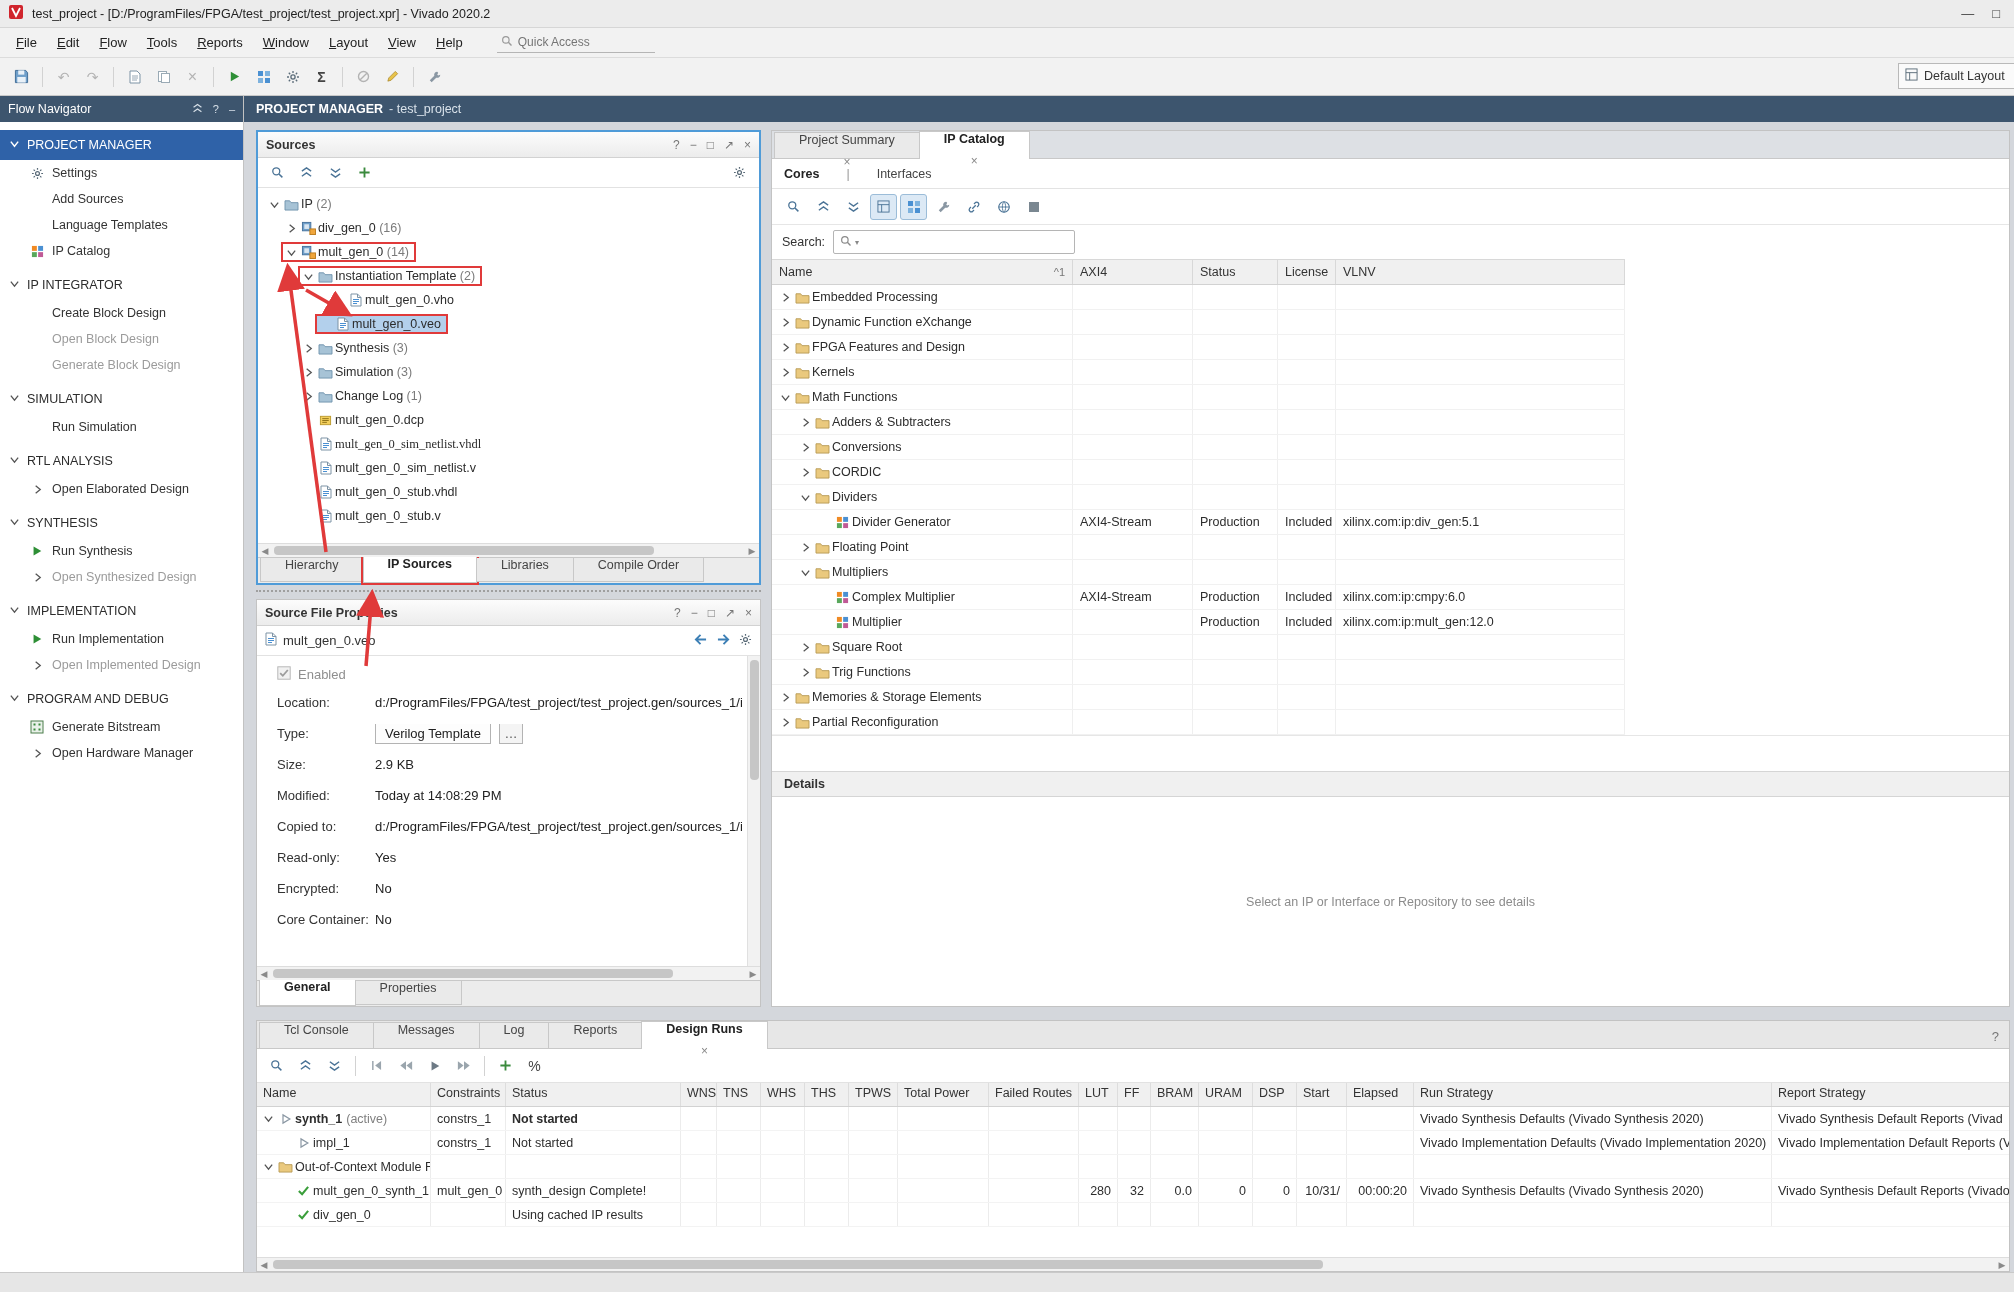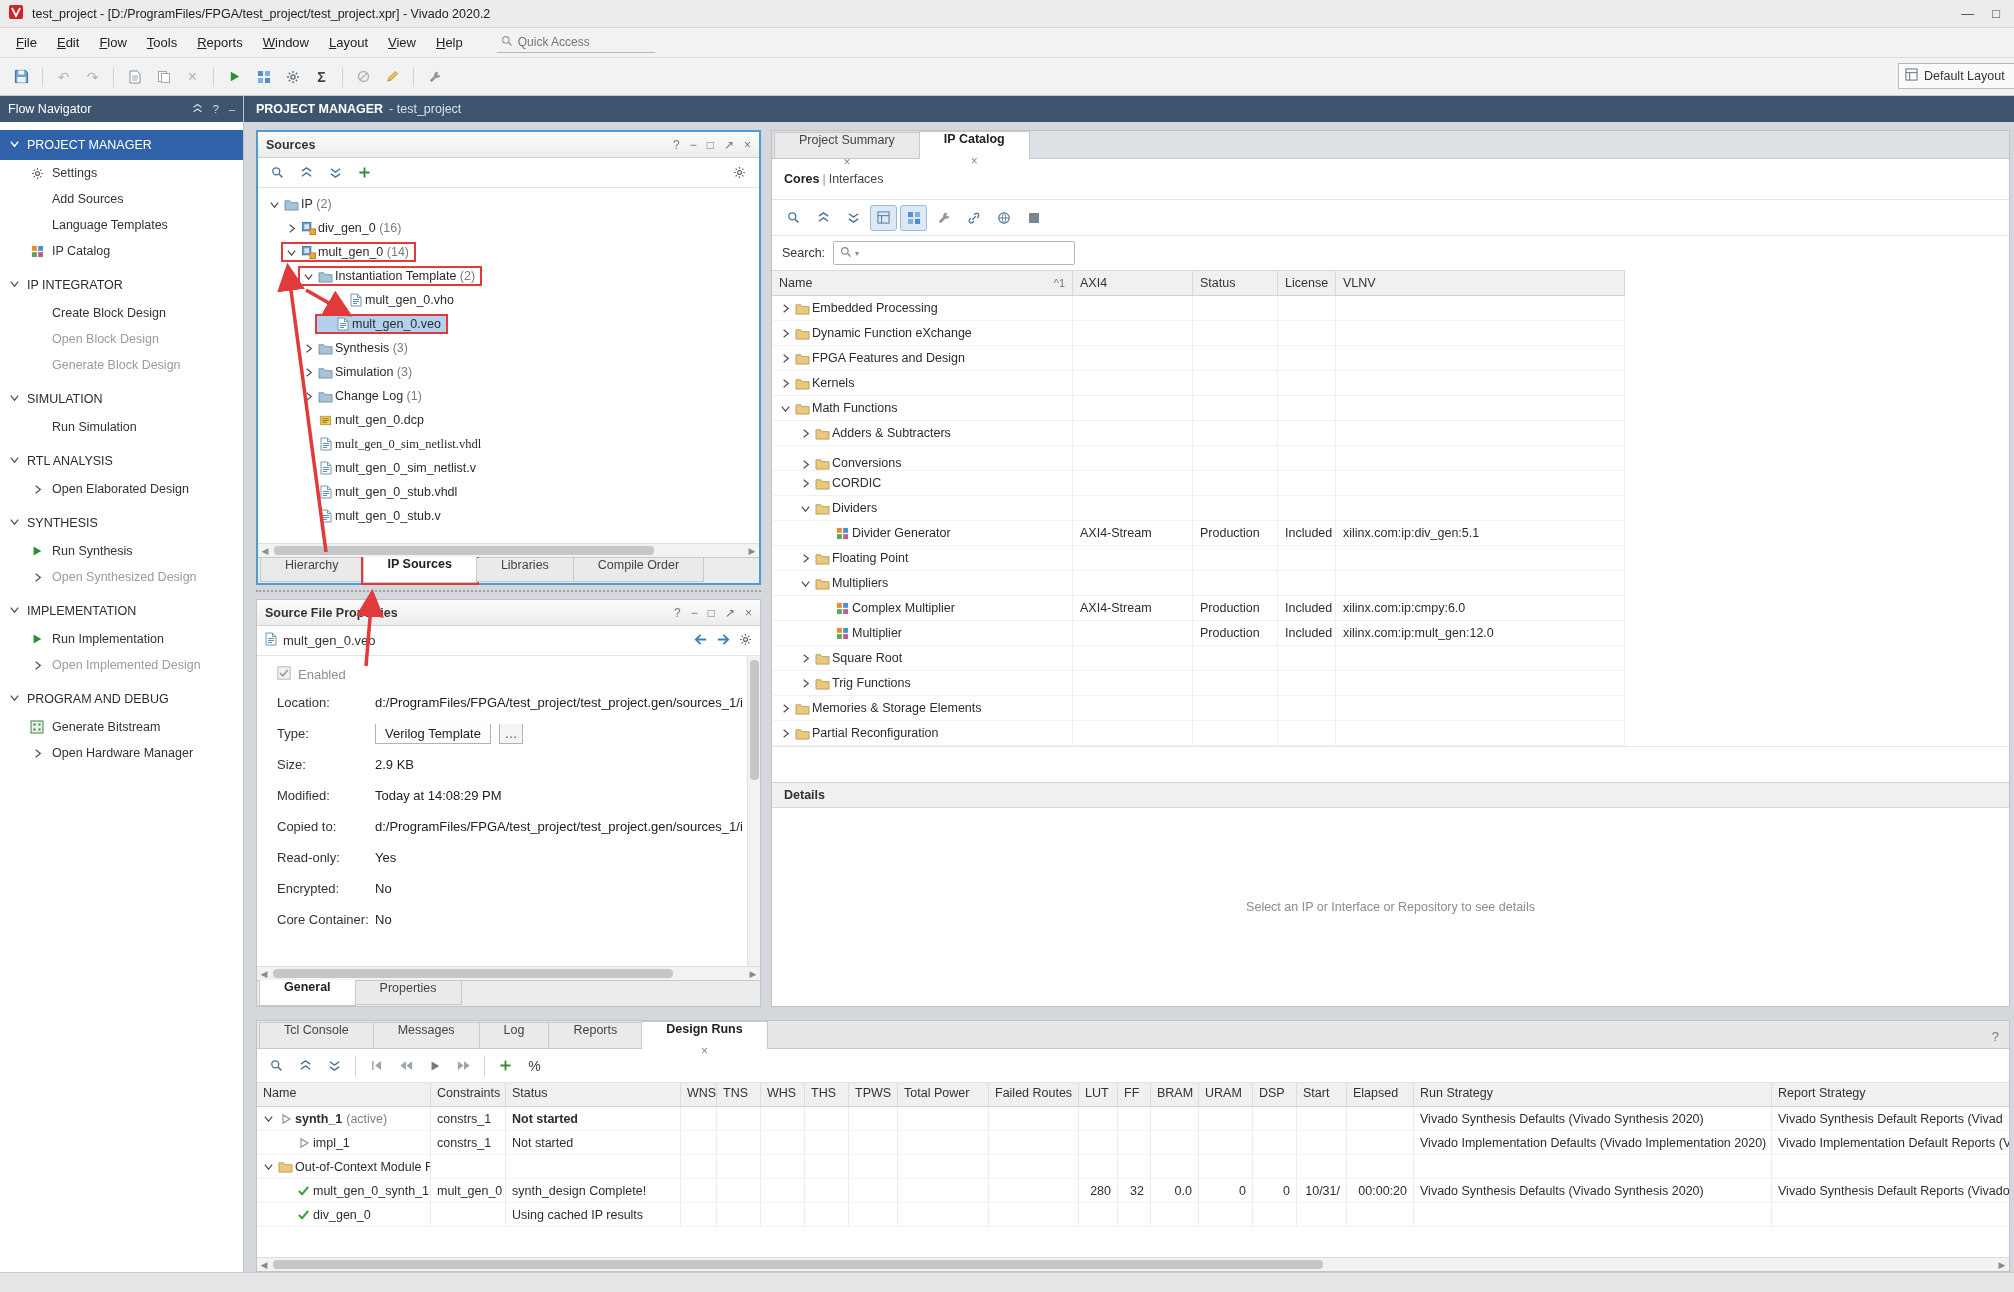--- a/index.html
+++ b/index.html
@@ -81,21 +81,21 @@
   .prop-value { flex:1; color:#222; white-space:nowrap; overflow:hidden; padding-top:2px; }
   .enabled-row { display:flex; align-items:center; gap:7px; color:#8f8f8f; margin-bottom:10px; }
   .type-box { display:inline-flex; align-items:center; border:1px solid #b3b3b3; background:#fdfdfd; padding:2px 9px; margin-top:-3px; }
   .more-btn { display:inline-flex; align-items:center; justify-content:center; border:1px solid #b3b3b3; background:#f4f4f4; width:24px; height:21px; margin-left:8px; margin-top:-3px; color:#555; }
   .vscroll { position:absolute; right:0; top:0; bottom:0; width:13px; background:#f2f2f2; border-left:1px solid #e0e0e0; }
   .vthumb { position:absolute; left:2px; width:9px; background:#c6c6c6; border-radius:4px; }
 
   
   #catalog-panel { left:771px; top:130px; width:1239px; height:877px; border:1px solid #c3c3c3; }
   #catalog-tabs { background:#dde0e4; }
-  .subtabs { height:41px; display:flex; align-items:center; gap:3px; padding:0 12px; border-bottom:1px solid #e3e3e3; font-size:12.5px; flex:none; }
+  .subtabs { height:30px; display:flex; align-items:center; gap:27px; padding:0 12px; border-bottom:1px solid #e3e3e3; font-size:12.5px; flex:none; }
   .subtab.active { font-weight:bold; color:#222; }
   .subtab { color:#444; cursor:default; }
   .subtab-sep { color:#999; }
   .cat-toolbar { height:36px; display:flex; align-items:center; gap:3px; padding:0 8px; border-bottom:1px solid #e6e6e6; flex:none; }
   .icon-btn.pressed { background:#dcE9f5; background:#dce9f5; border:1px solid #9bbcd8; }
   .search-row { height:34px; display:flex; align-items:center; gap:8px; padding:0 10px; flex:none; font-size:12.5px; }
   .search-box { width:242px; height:24px; border:1px solid #b5b5b5; border-radius:2px; background:#fff; display:flex; align-items:center; gap:3px; padding:0 6px; }
   .search-box .caret { font-size:8px; color:#888; }
   .search-box input { border:none; outline:none; flex:1; font-family:inherit; font-size:12px; }
   .cat-table { width:853px; flex:none; }
@@ -992,21 +992,21 @@
                 </svg>
               </span>
               <span class="tlabel">Adders &amp; Subtracters</span>
             </div>
             <div class="cat-cell"></div>
             <div class="cat-cell"></div>
             <div class="cat-cell"></div>
             <div class="cat-cell"></div>
           </div>
           <div class="cat-row">
-            <div class="cat-cell cat-name" style="padding-left: 26px; align-items: flex-end;">
+            <div class="cat-cell cat-name" style="padding-left: 26px;">
               <span class="tchev">
                 <svg width="11" height="11" viewBox="0 0 12 12">
                   <path d="M4 2l5 4-5 4" fill="none" stroke="#555" stroke-width="1.4"></path>
                 </svg>
               </span>
               <span class="ticon">
                 <svg width="15" height="13" viewBox="0 0 16 14">
                   <path d="M1 3h5l1.5 2H15v8H1z" fill="#eac97e" stroke="#b99b55"></path>
                 </svg>
               </span>

